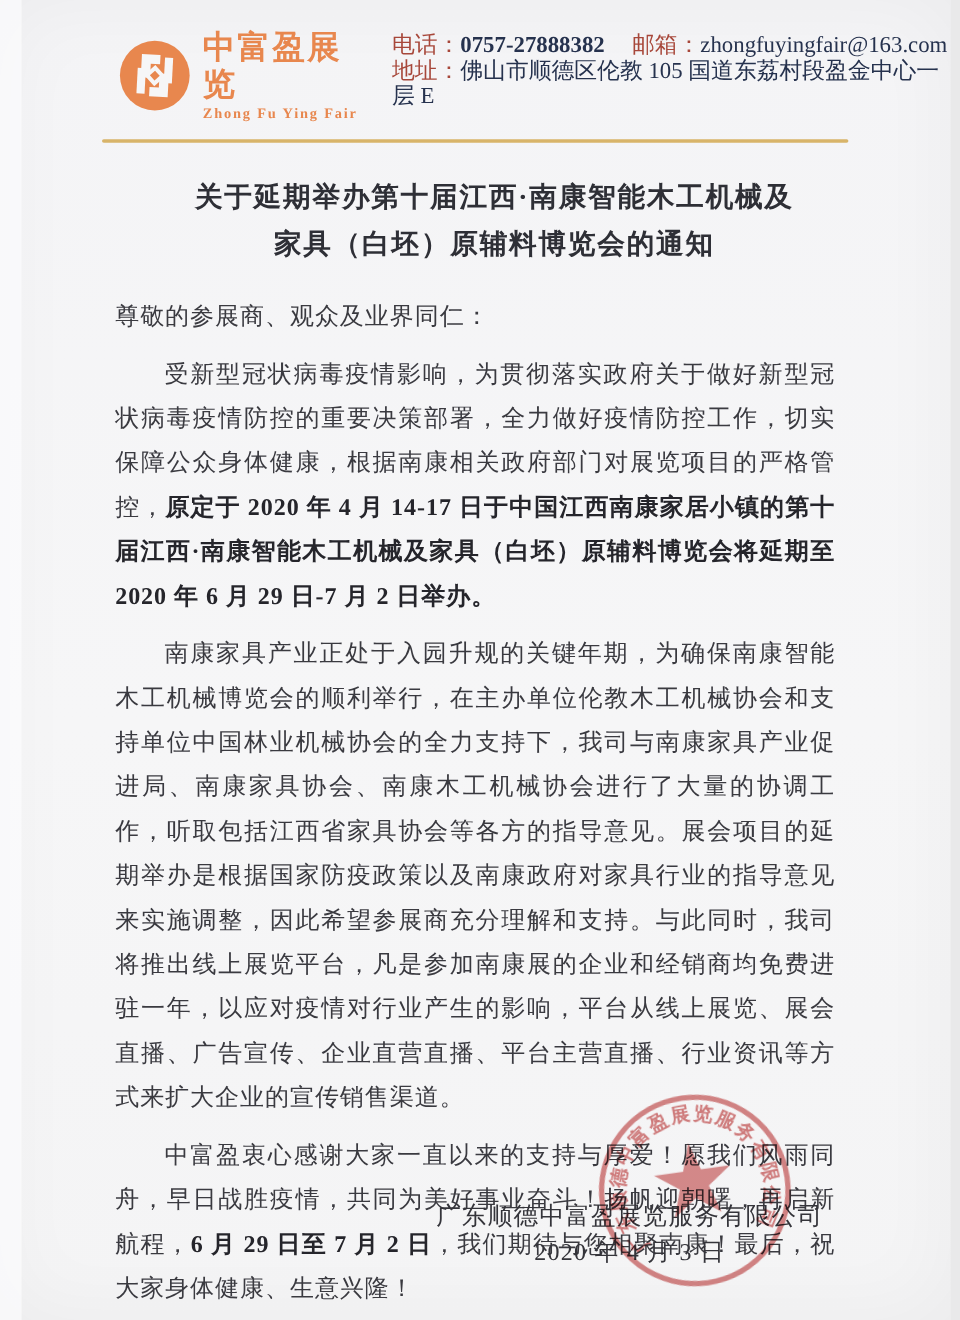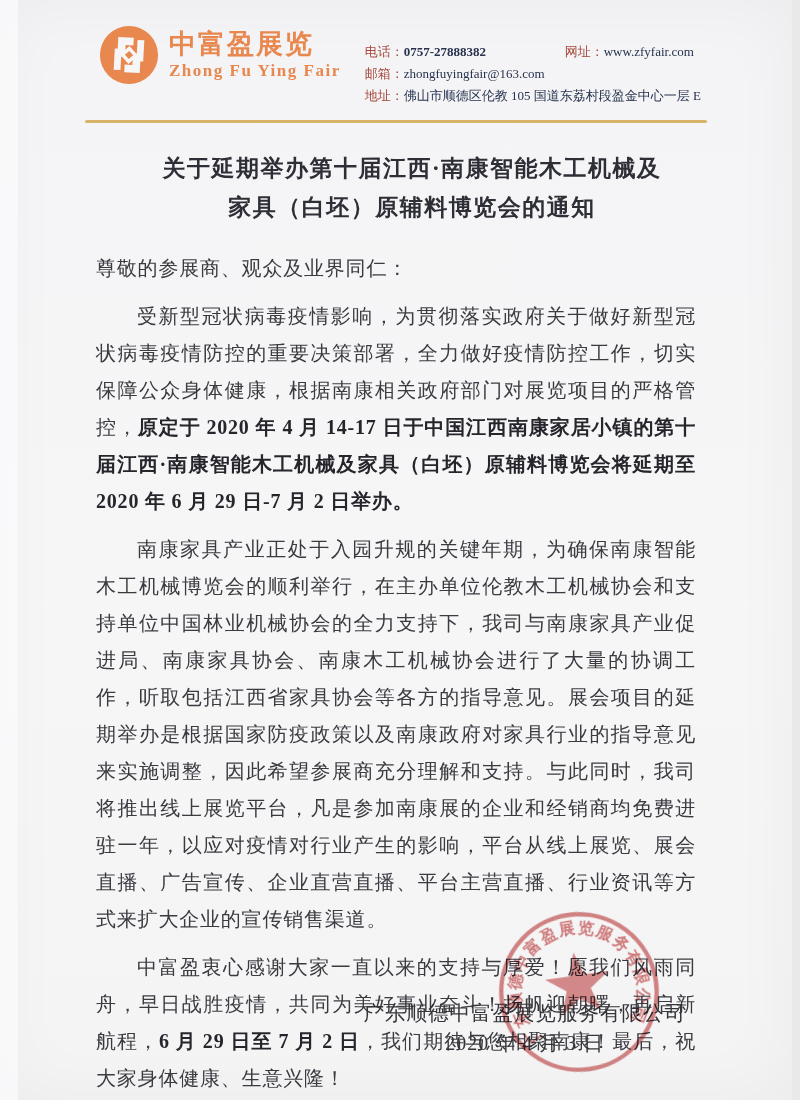--- a/index.html
+++ b/index.html
@@ -9,22 +9,22 @@
     box-shadow:inset 0 0 70px rgba(0,0,0,0.04);
     font-family:"Liberation Serif","DejaVu Serif",serif;
     color:#3a3a40;
   }
   .page::before{content:"";position:absolute;left:0;top:0;bottom:0;width:18px;background:#fcfcfd;opacity:.7;}
   
   .letterhead{display:flex;align-items:flex-start;padding:24px 0 0 98px;}
   .logo{display:flex;align-items:center;gap:9px;}
   .logo-mark{width:62px;height:62px;flex:0 0 auto;}
   .logo-txt .cn{font-family:"Liberation Sans","DejaVu Sans",sans-serif;font-weight:700;font-size:27px;letter-spacing:2px;color:#e8874e;line-height:1.15;}
-  .logo-txt .en{font-size:17px;letter-spacing:1.5px;color:#e8874e;font-weight:700;margin-top:1px;}
-  .contacts{margin-left:24px;margin-top:17px;display:grid;grid-template-columns:196px auto;column-gap:4px;row-gap:1px;font-size:13px;line-height:21px;}
+  .logo-txt .en{font-size:12px;letter-spacing:1.5px;color:#e8874e;font-weight:700;margin-top:1px;}
+  .contacts{margin-left:24px;margin-top:3px;display:grid;grid-template-columns:196px auto;column-gap:4px;row-gap:1px;font-size:19px;line-height:21px;}
   .contacts .addr{grid-column:1 / span 2;}
   .c-label{color:#a7473a;}
   .c-val{color:#26324e;}
   .c-val.bold{font-weight:700;}
   .gold-divider{height:3px;margin:14px 85px 0 85px;background:#d8b469;border-radius:2px;}
   
   .title{margin:26px 0 0 0;text-align:center;font-size:23px;font-weight:700;color:#2e2f36;line-height:39px;letter-spacing:1.5px;padding-left:32px;}
   
   .bodytext{margin:23px 85px 0 85px;font-size:20px;line-height:37px;letter-spacing:.8px;text-align:justify;text-justify:inter-character;color:#3a3a40;}
   .bodytext p{margin:11px;}
@@ -55,21 +55,20 @@
         <rect x="25.5" y="25.5" width="13" height="13" transform="rotate(48 32 32)" fill="#f6f6f7"></rect>
         <rect x="29" y="29" width="6" height="6" transform="rotate(48 32 32)" fill="#e8874e"></rect>
       </svg>
       <div class="logo-txt">
         <div class="cn">中富盈展览</div>
         <div class="en">Zhong Fu Ying Fair</div>
       </div>
     </div>
     <div class="contacts">
       <div><span class="c-label">电话：</span><span class="c-val bold">0757-27888382</span></div>
-      <div><span class="c-label">网址：</span><span class="c-val">www.zfyfair.com</span></div>
       <div><span class="c-label">邮箱：</span><span class="c-val">zhongfuyingfair@163.com</span></div>
       <div class="addr"><span class="c-label">地址：</span><span class="c-val">佛山市顺德区伦教 105 国道东荔村段盈金中心一层 E</span></div>
     </div>
   </header>
 
   <div class="gold-divider"></div>
 
   <h1 class="title">
     <div>关于延期举办第十届江西·南康智能木工机械及</div>
     <div>家具（白坯）原辅料博览会的通知</div>

